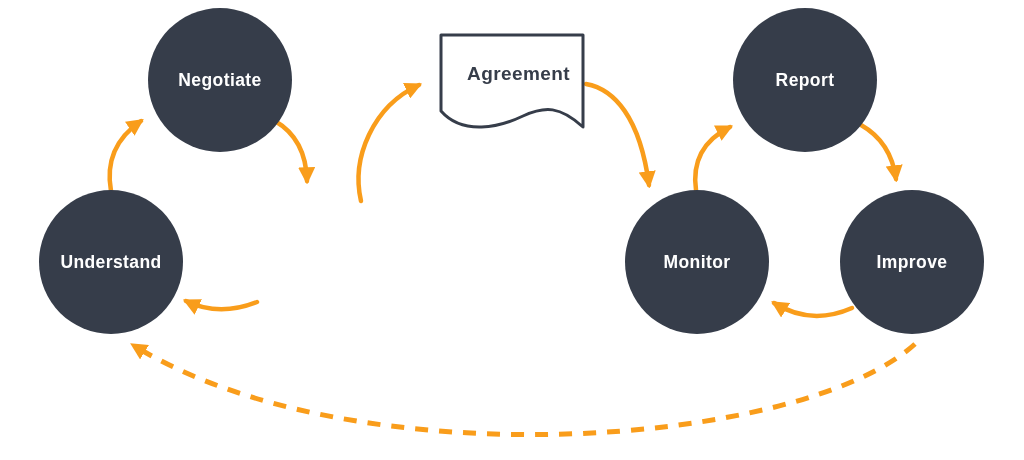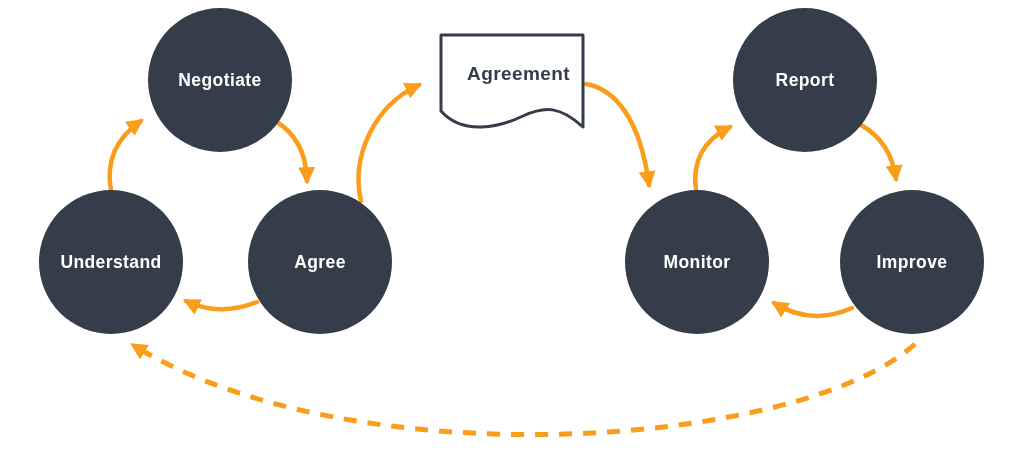--- a/index.html
+++ b/index.html
@@ -75,23 +75,20 @@
   </svg>
 
   <div class="node node-negotiate">
     <span>Negotiate</span>
   </div>
 
   <div class="node node-understand">
     <span>Understand</span>
   </div>
 
-  <div class="node node-agree">
-    <span>Agree</span>
-  </div>
 
   <div class="doc-label">
     <span>Agreement</span>
   </div>
 
   <div class="node node-monitor">
     <span>Monitor</span>
   </div>
 
   <div class="node node-report">

